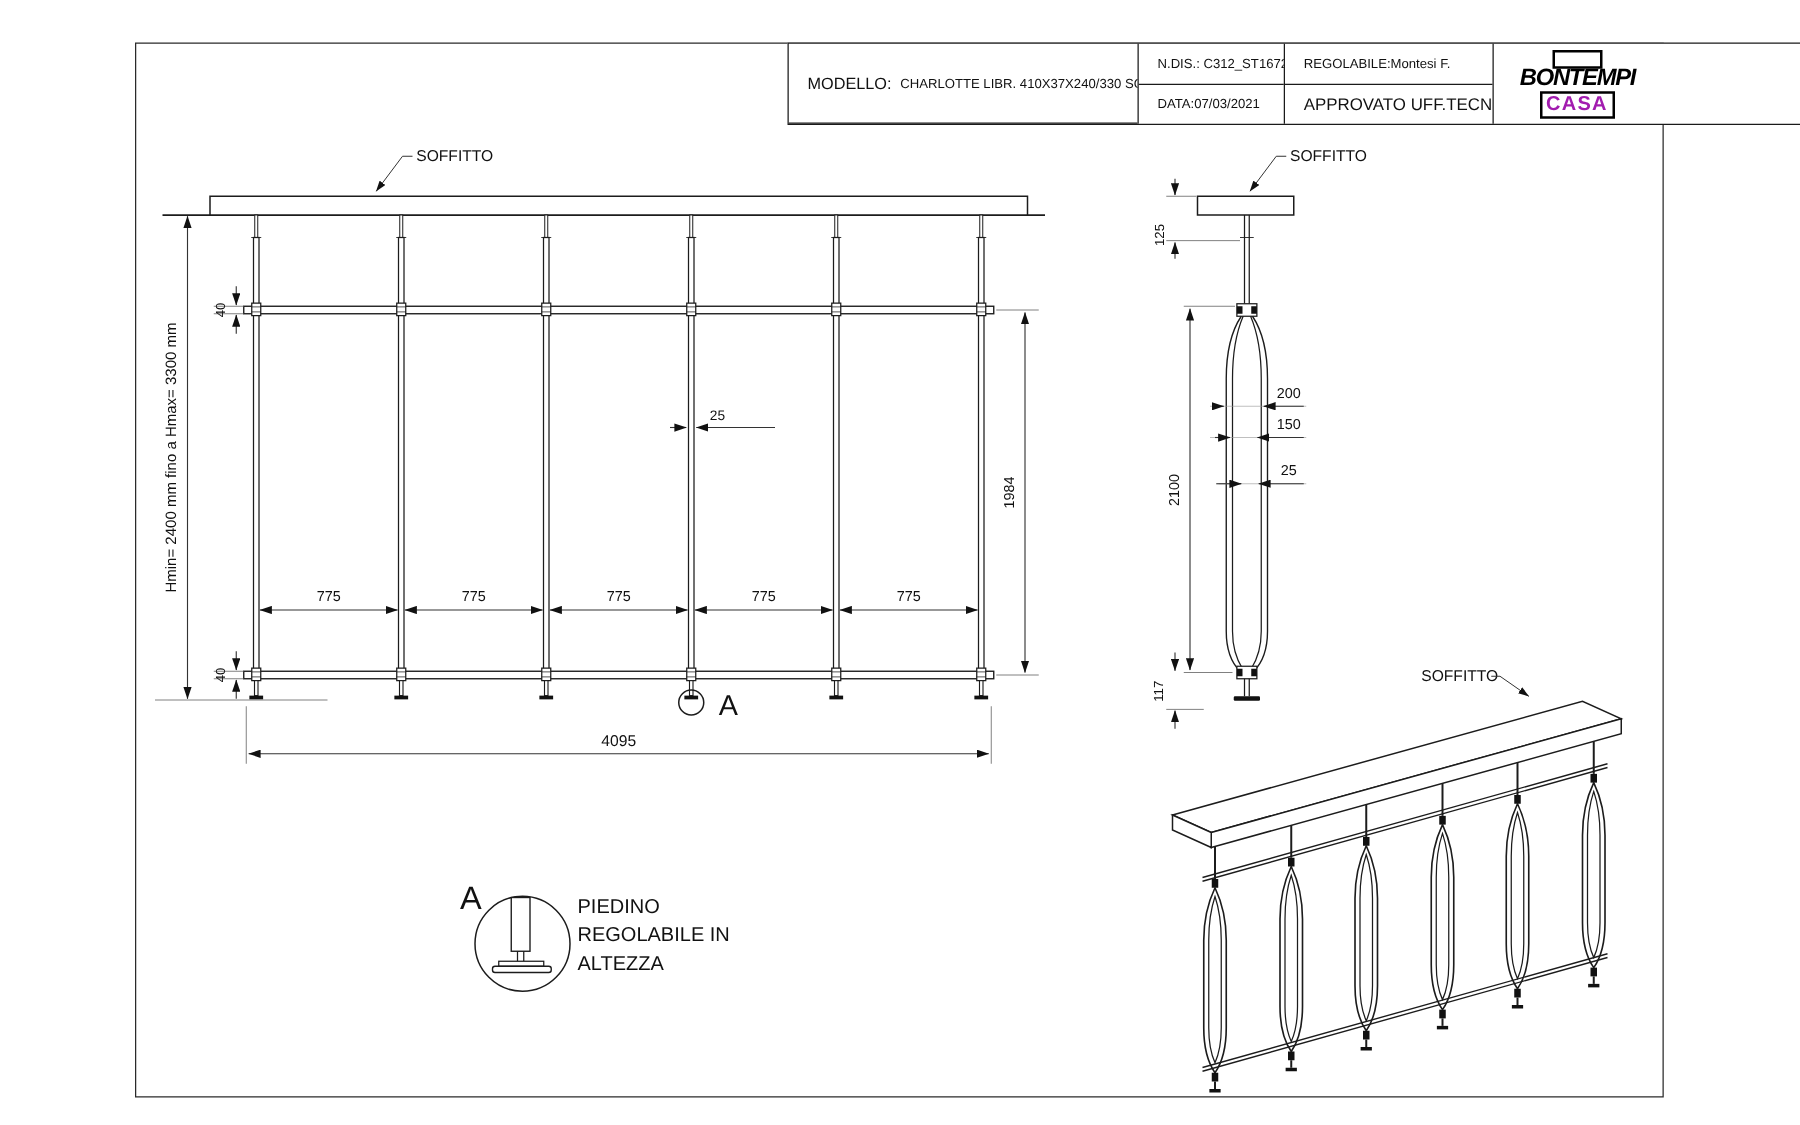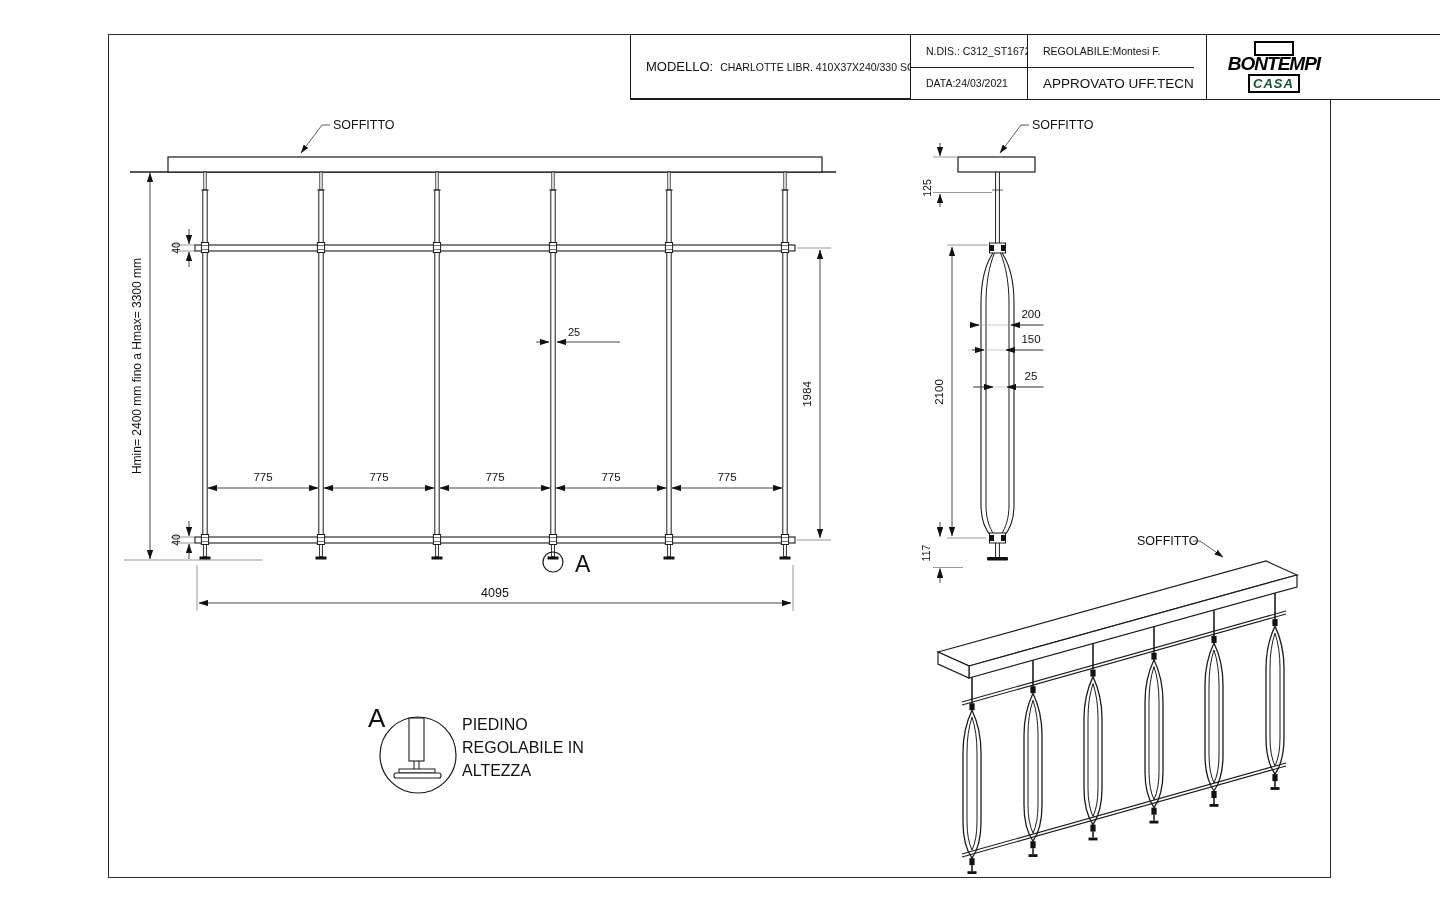--- a/index.html
+++ b/index.html
@@ -14,31 +14,31 @@
   .titleblock{position:absolute;left:630px;top:34px;width:848px;height:66px;display:flex;
               box-sizing:border-box;border:1.6px solid #1a1a1a;background:#fff;}
   .tb-col{display:flex;flex-direction:column;box-sizing:border-box;}
   .tb-col + .tb-col{border-left:1.4px solid #1a1a1a;}
   .tb-cell{flex:1;display:flex;align-items:center;padding-left:15px;box-sizing:border-box;
            white-space:nowrap;overflow:hidden;}
   .tb-cell.rowline{border-bottom:1.4px solid #1a1a1a;}
   .tb-col1{width:279px;}
   .tb-col2{width:117px;}
   .tb-col3{width:167px;}
-  .tb-col4{width:135px;align-items:center;justify-content:flex-start;flex-direction:column;margin-left:12px;}
+  .tb-col4{width:135px;align-items:center;justify-content:flex-start;flex-direction:column;}
   .tb-label{font-size:13px;color:#111;}
   .tb-value{font-size:10.5px;margin-left:7px;color:#111;}
   .tb-small{font-size:10.5px;color:#111;}
   .tb-approved{font-size:13.5px;color:#111;}
   
   .logo-wrap{display:flex;flex-direction:column;align-items:center;justify-content:center;height:100%;}
   .logo-rect{width:36px;height:11px;border:2.6px solid #000;background:#fff;margin-bottom:-2px;}
   .logo-text{font-size:19px;font-weight:900;font-style:italic;letter-spacing:-1px;color:#000;line-height:1;}
-  .logo-casa{border:2.6px solid #000;font-size:13px;font-weight:900;font-style:italic;
-             letter-spacing:1px;line-height:1;padding:1px 4px 1px 3px;margin-top:1px;color:#14532d;}
+  .logo-casa{border:2.6px solid #000;font-size:16px;font-weight:900;
+             letter-spacing:1px;line-height:1;padding:1px 4px 1px 3px;margin-top:1px;color:#a21caf;}
 </style>
 </head>
 <body>
 
 <div class="stage">
 
   <div class="sheet-border"></div>
 
   <svg class="drawing-svg" viewBox="0 0 1440 900">
     <defs>
@@ -252,21 +252,21 @@
       <div class="tb-cell rowline">
         <span class="tb-label">MODELLO:</span>
         <span class="tb-value">CHARLOTTE LIBR. 410X37X240/330 SOFFITTO</span>
       </div>
     </div>
     <div class="tb-col tb-col2">
       <div class="tb-cell rowline">
         <span class="tb-small">N.DIS.: C312_ST1672</span>
       </div>
       <div class="tb-cell">
-        <span class="tb-small">DATA:24/03/2021</span>
+        <span class="tb-small">DATA:07/03/2021</span>
       </div>
     </div>
     <div class="tb-col tb-col3">
       <div class="tb-cell rowline">
         <span class="tb-small">REGOLABILE:Montesi F.</span>
       </div>
       <div class="tb-cell">
         <span class="tb-approved">APPROVATO UFF.TECNICO</span>
       </div>
     </div>

